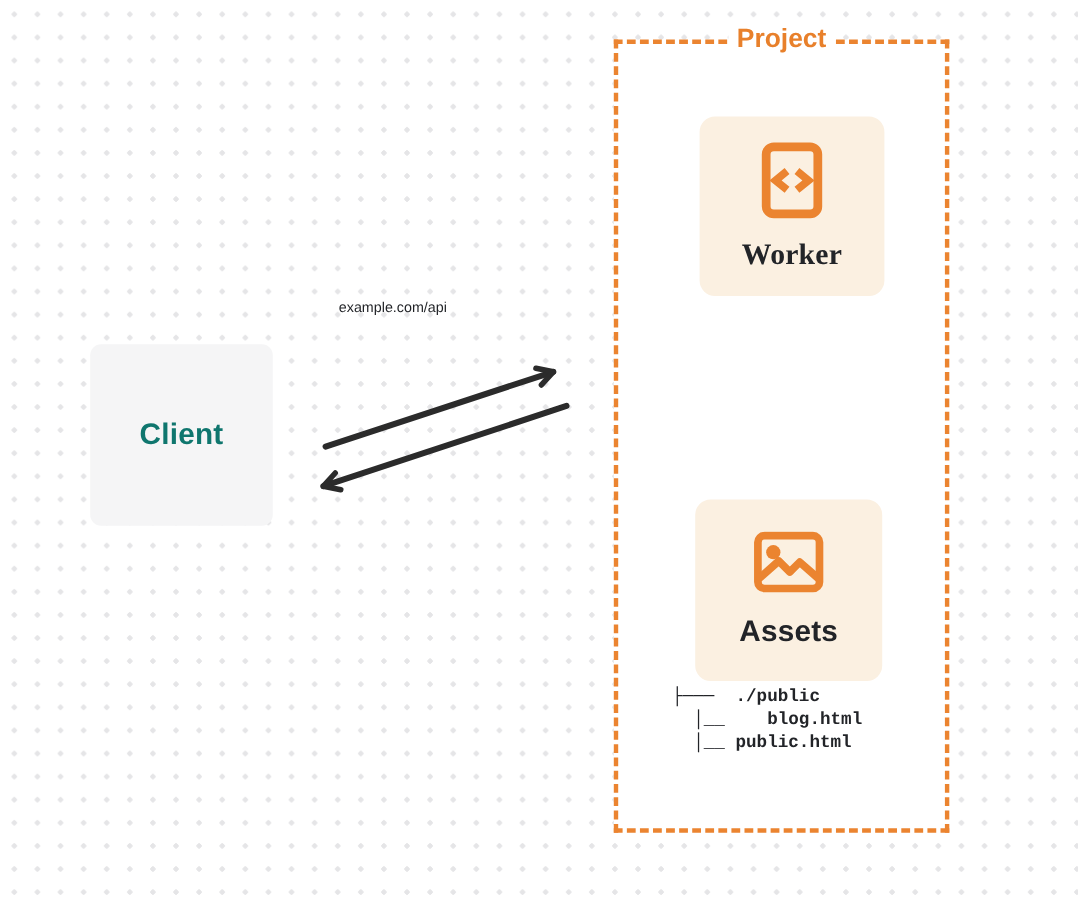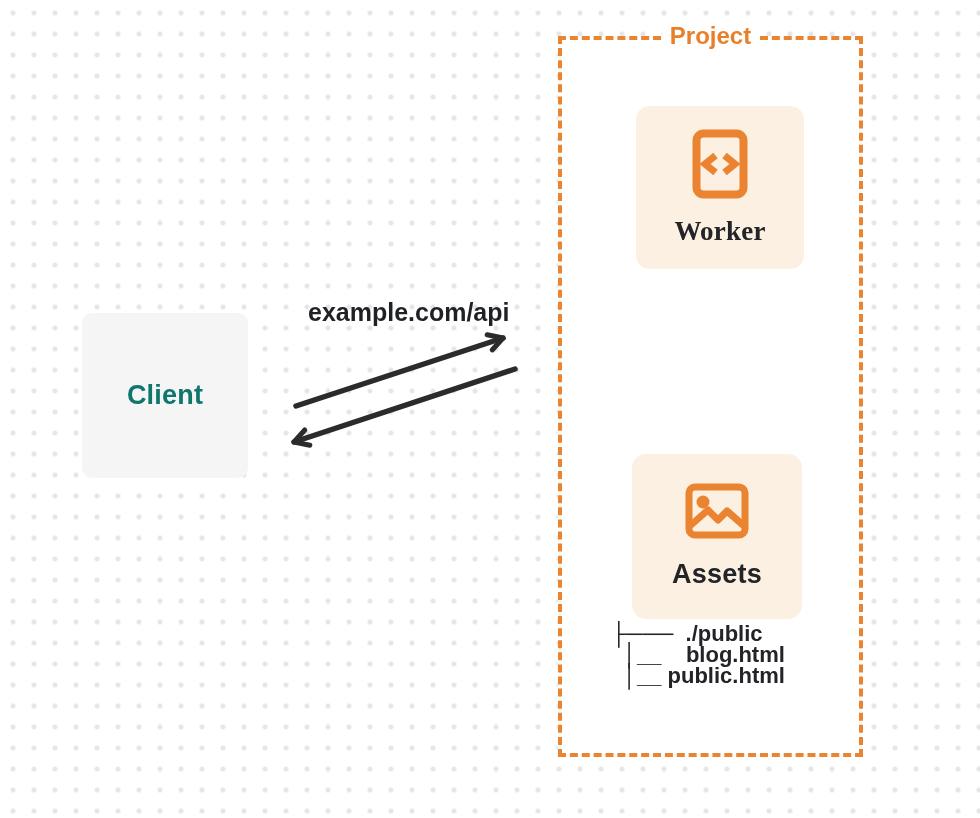--- a/index.html
+++ b/index.html
@@ -36,23 +36,23 @@
     font-size: 27px;
     font-weight: bold;
     color: #0f766e;
     letter-spacing: 0.2px;
   }
 
   
   .request-label {
     position: absolute;
     left: 308px;
-    top: 298px;
-    font-size: 25px;
-    font-weight: bold;
+    top: 272px;
+    font-size: 13px;
+    font-weight: normal;
     color: #1f2125;
   }
 
   
   .arrow-layer {
     position: absolute;
     left: 0;
     top: 0;
     width: 980px;
     height: 818px;
@@ -114,22 +114,22 @@
     height: 165px;
     gap: 20px;
   }
   .node-icon { display: block; }
 
   
   .file-tree {
     position: absolute;
     left: 49px;   
     top: 583px;   
-    font-family: Liberation Sans, sans-serif;
-    font-size: 22px;
+    font-family: Liberation Mono, monospace;
+    font-size: 16px;
     font-weight: bold;
     line-height: 21px;
     color: #222428;
   }
   .file-tree .tree-line { white-space: pre; }
 </style>
 </head>
 <body>
 
 <div id="canvas">

